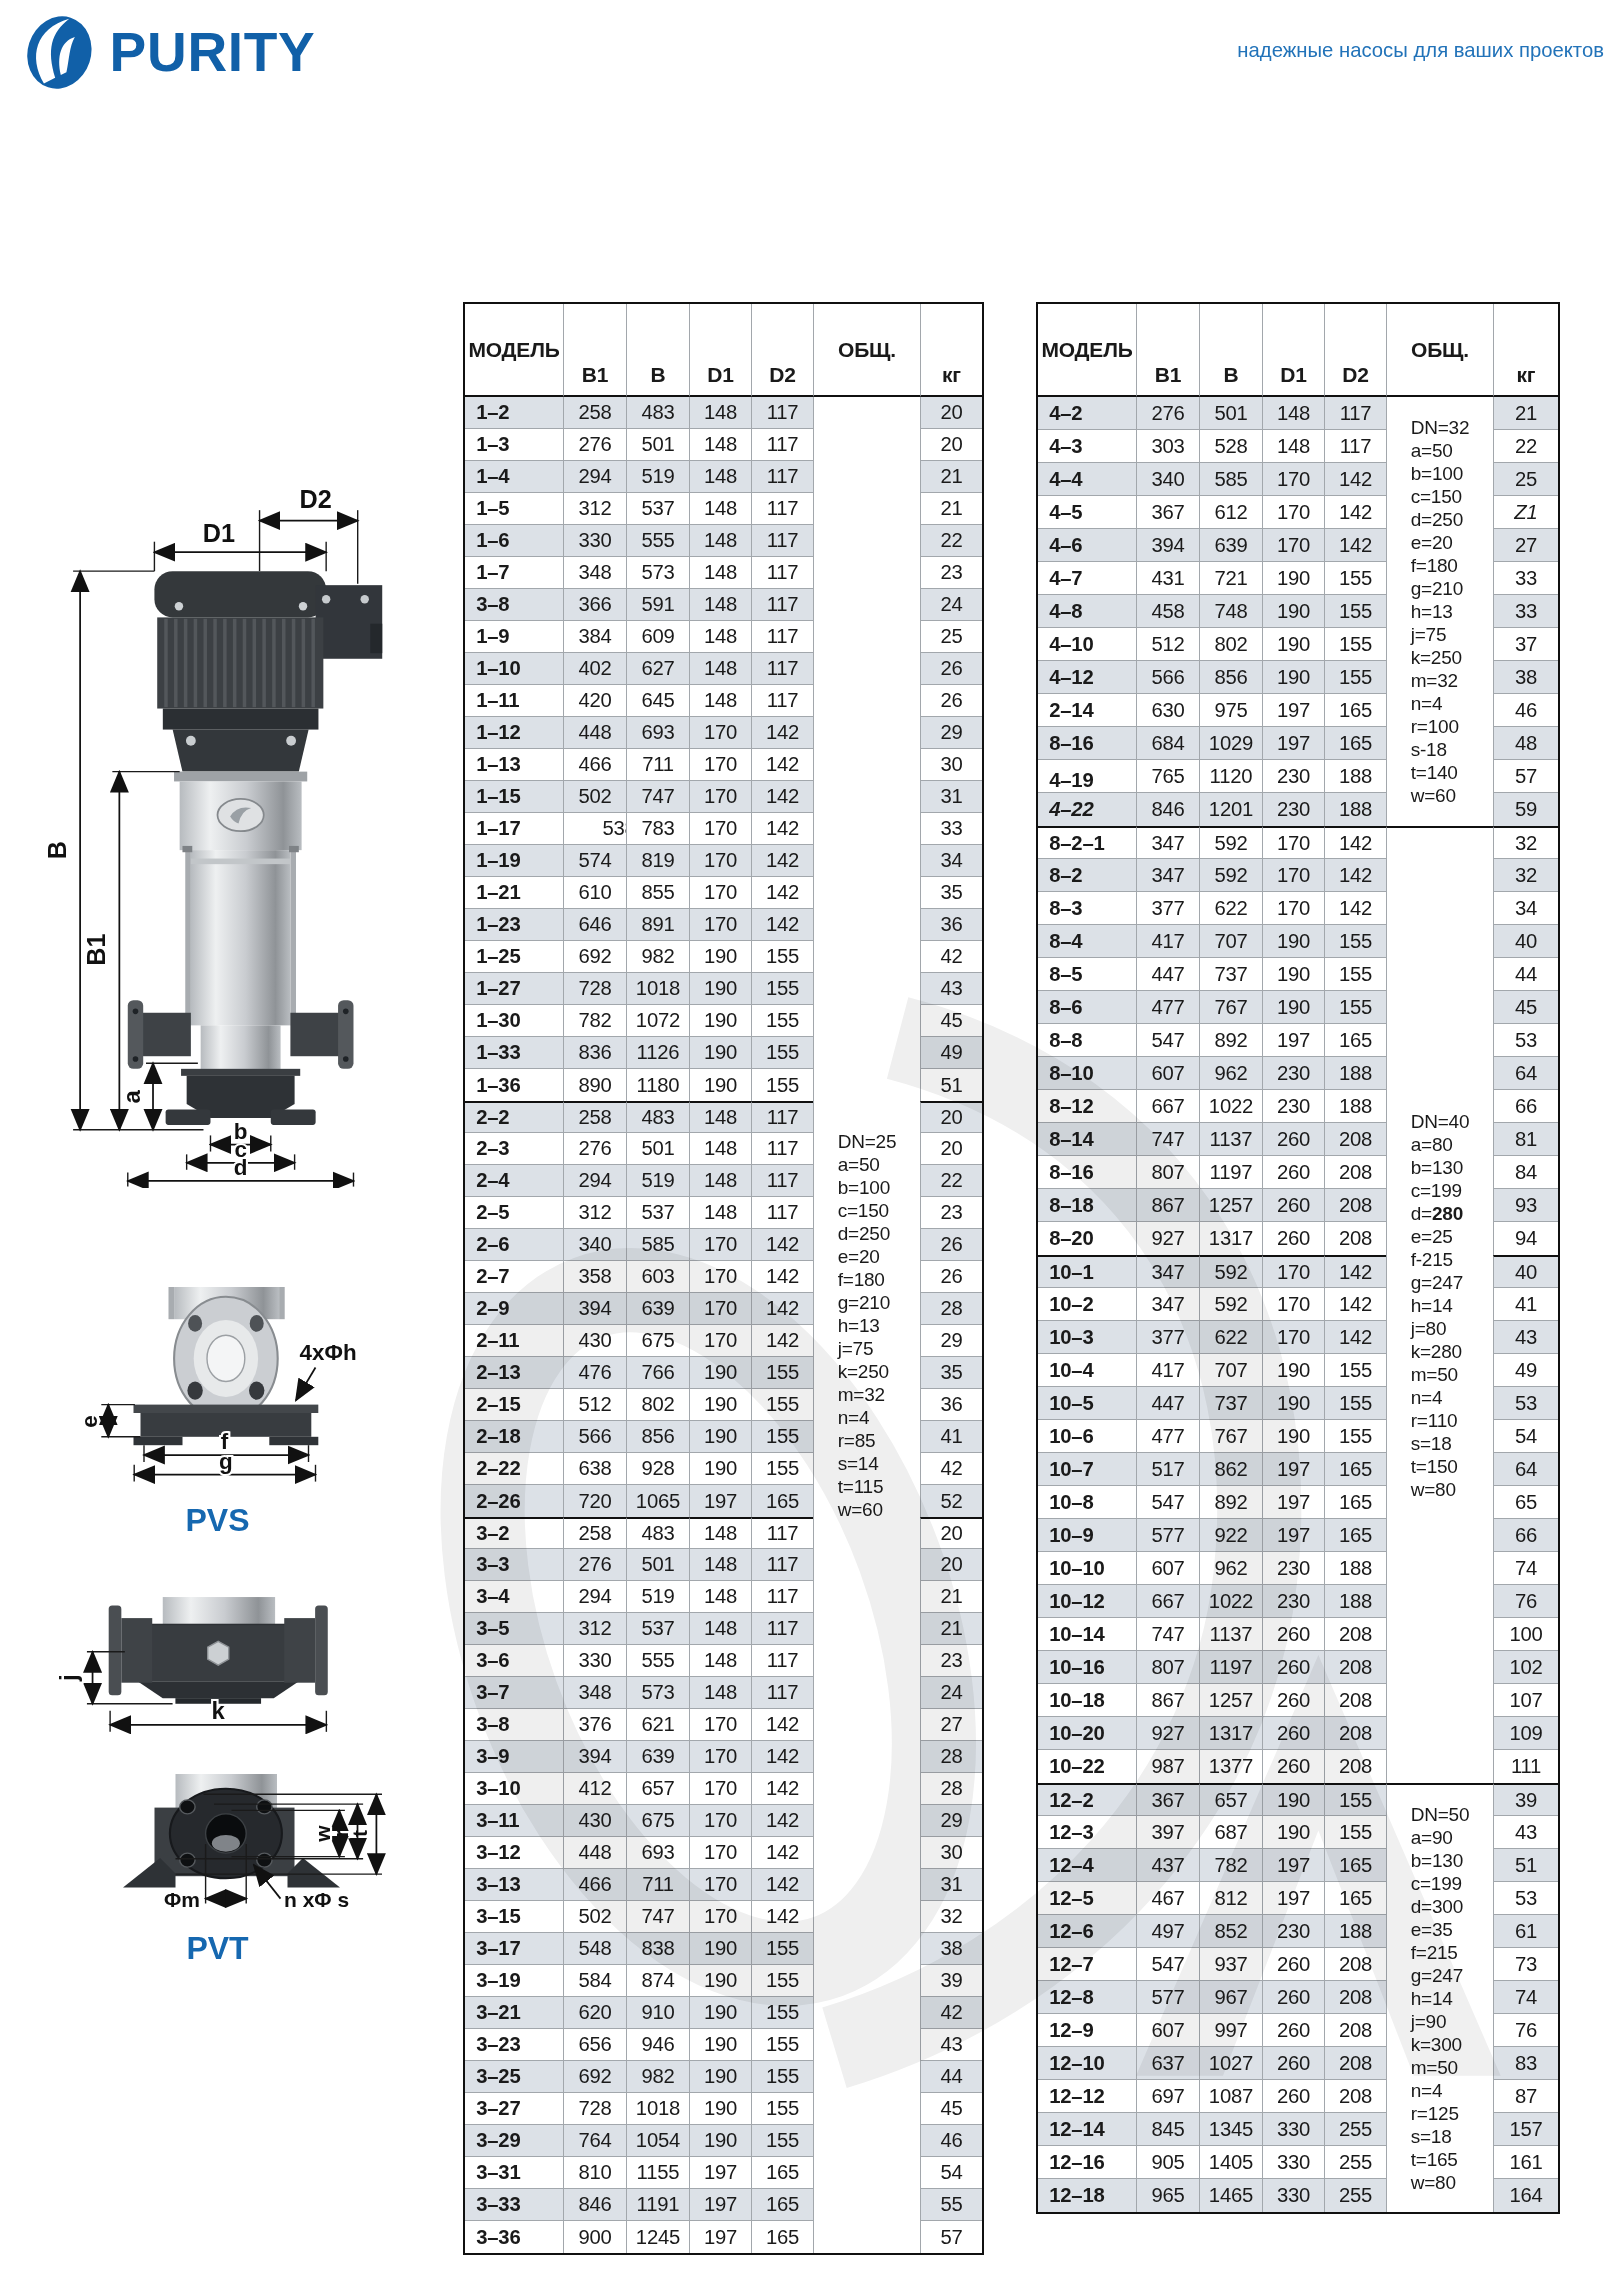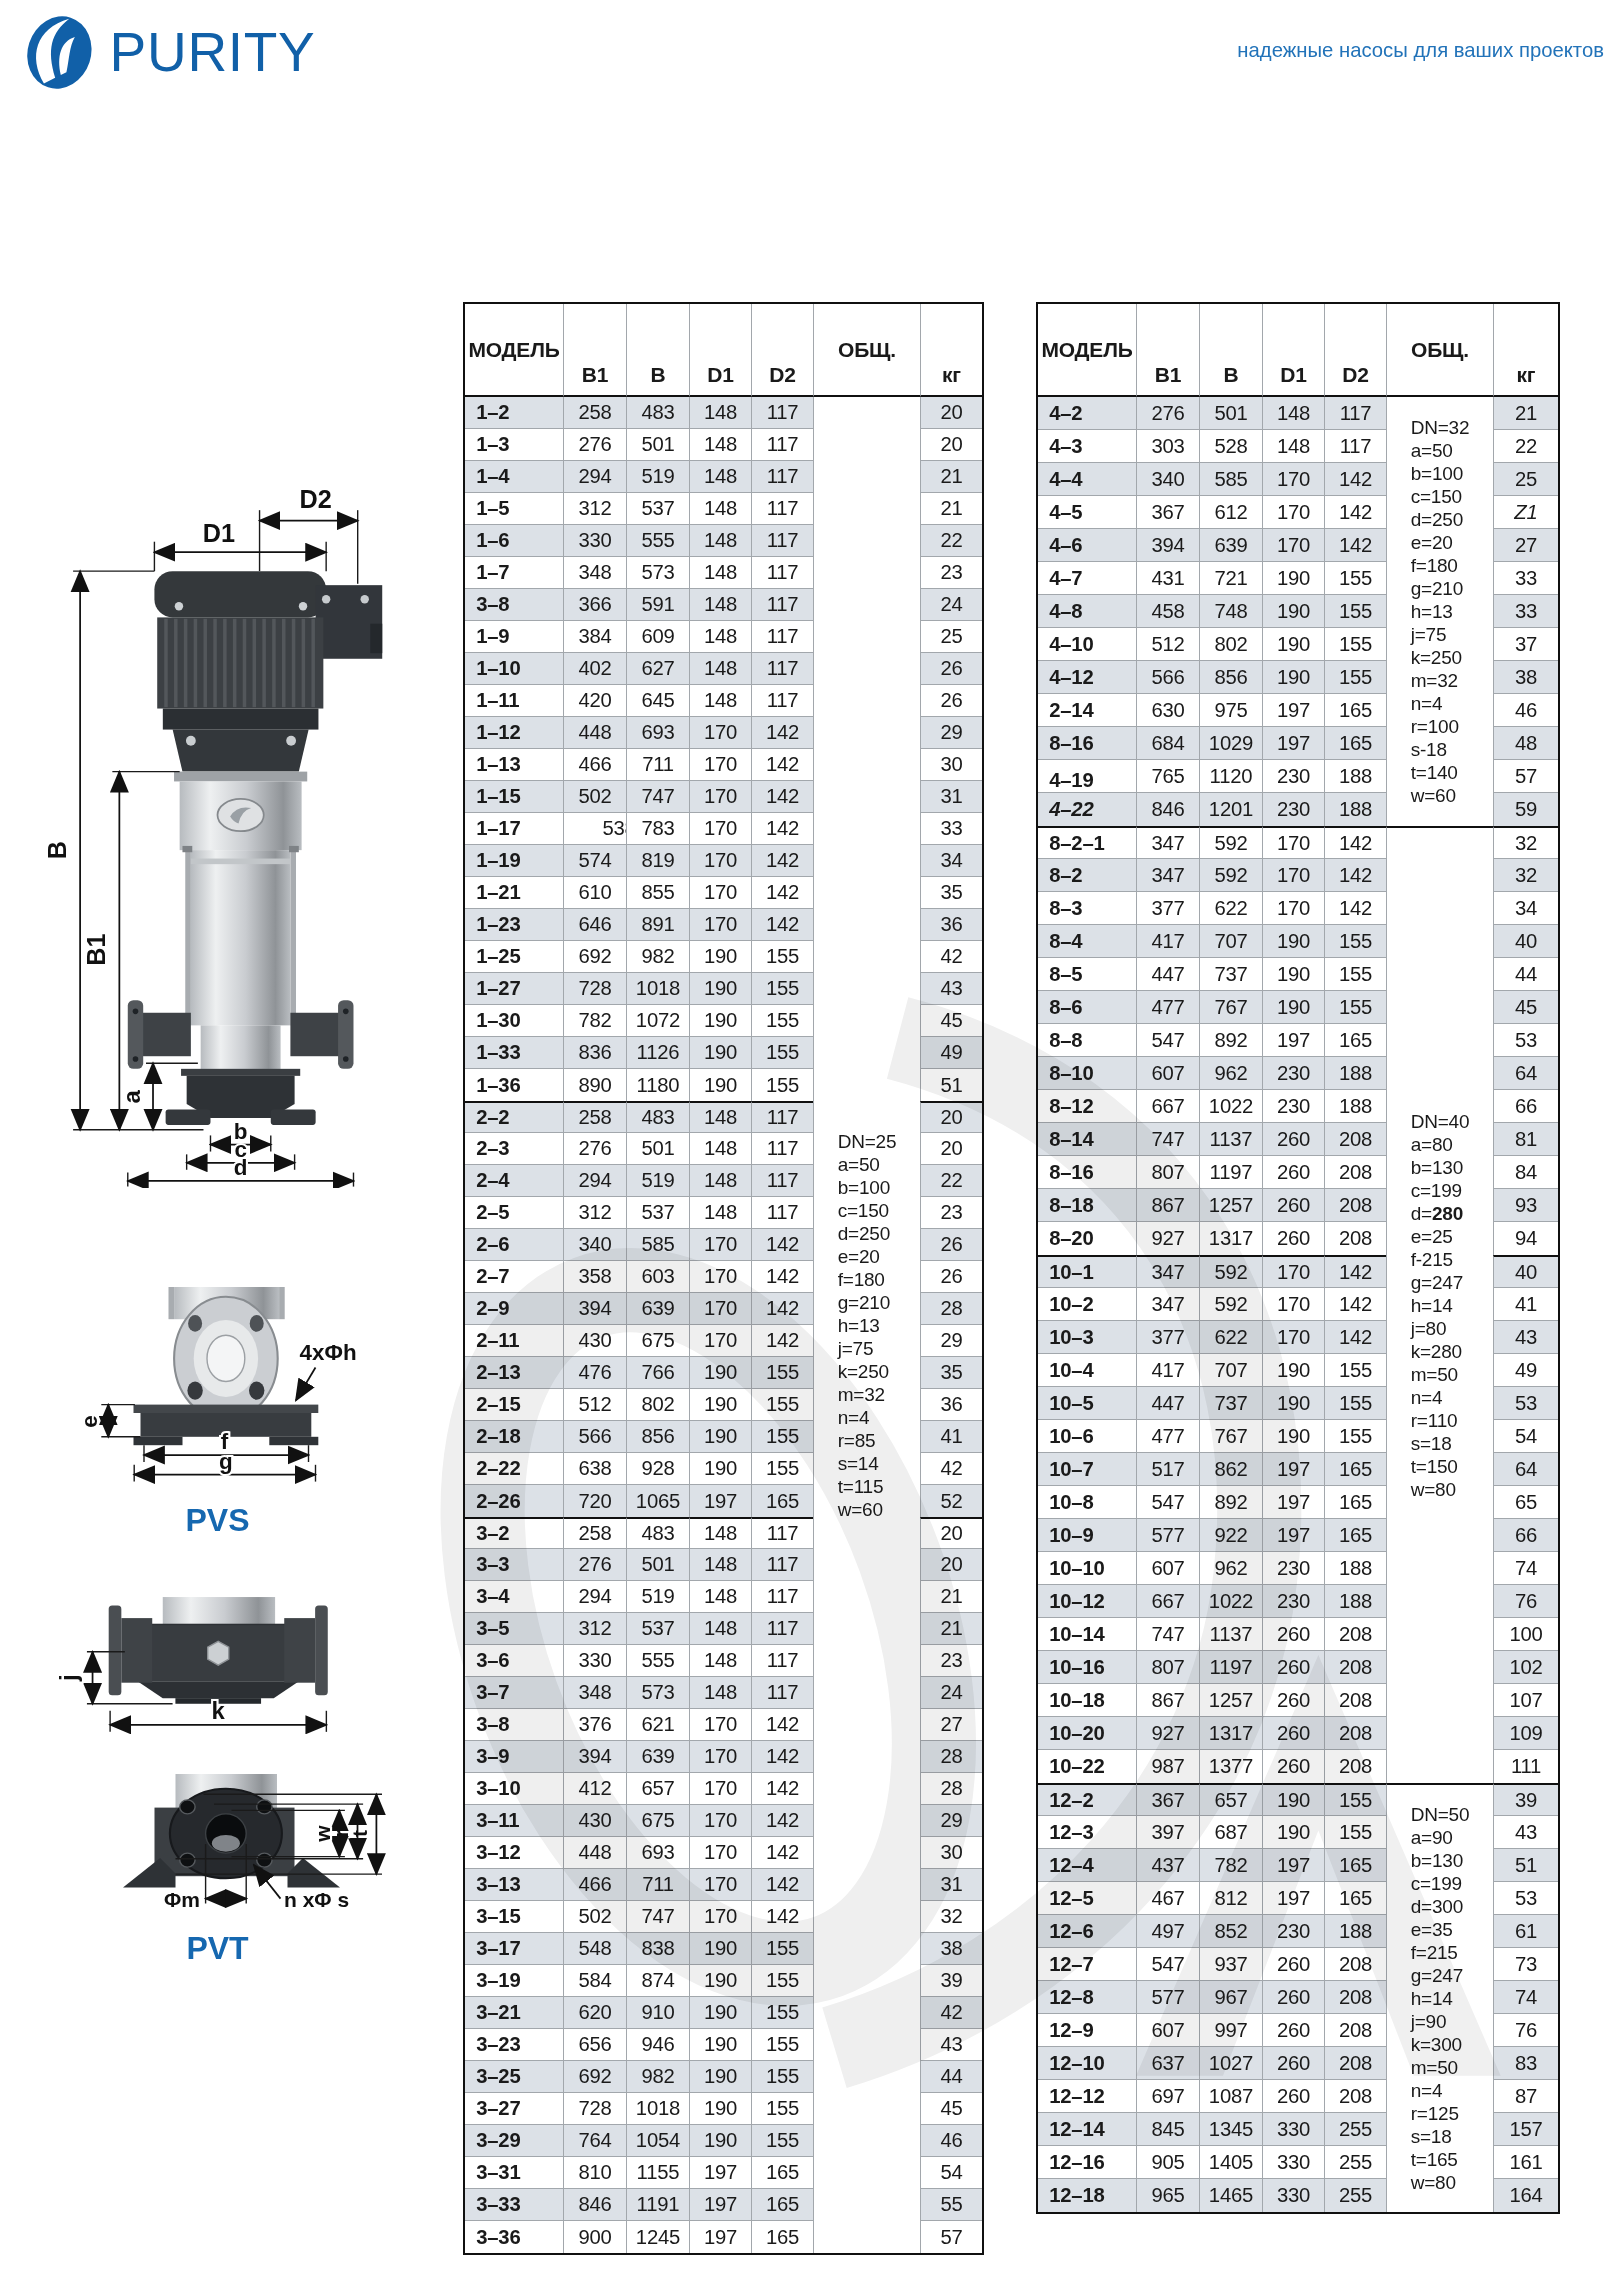--- a/index.html
+++ b/index.html
@@ -1,20 +1,20 @@
 <!DOCTYPE html>
 <html style="font-size:11.2px"><head>
 <meta charset="utf-8">
 <style>
   html,body{margin:0;padding:0;background:#fff;}
   .page{position:relative;width:1622px;height:2273px;background:#fff;overflow:hidden;
         font-family:"Liberation Sans",sans-serif;color:#1a1a1a;}
   
   .logo{position:absolute;left:19.6px;top:12.6px;display:flex;align-items:center;}
-  .brand{font-size:55px;font-weight:400;color:#1160a8;letter-spacing:0.7px;margin-left:7px;}
+  .brand{font-size:55px;font-weight:700;color:#1160a8;letter-spacing:0.7px;margin-left:7px;}
   .tagline{position:absolute;right:18px;top:39px;font-size:20.3px;color:#2273b9;}
   
   .dia{position:absolute;}
   .dim{stroke:#111;stroke-width:2.5;}
   .ext{stroke:#1a1a1a;stroke-width:2;}
   .lbl{font-family:"Liberation Sans",sans-serif;font-weight:700;fill:#111;
        paint-order:stroke;stroke:#fff;stroke-width:6px;}
   .series-label{position:absolute;left:35px;width:365px;text-align:center;
        font-size:32px;font-weight:700;color:#1668b0;}
   

